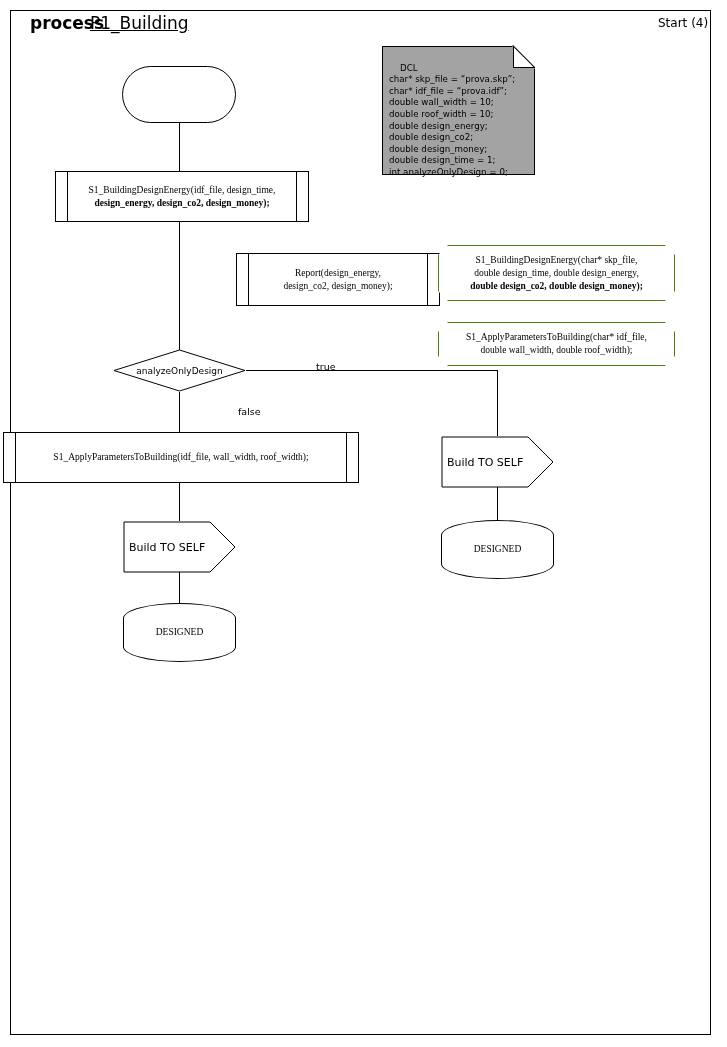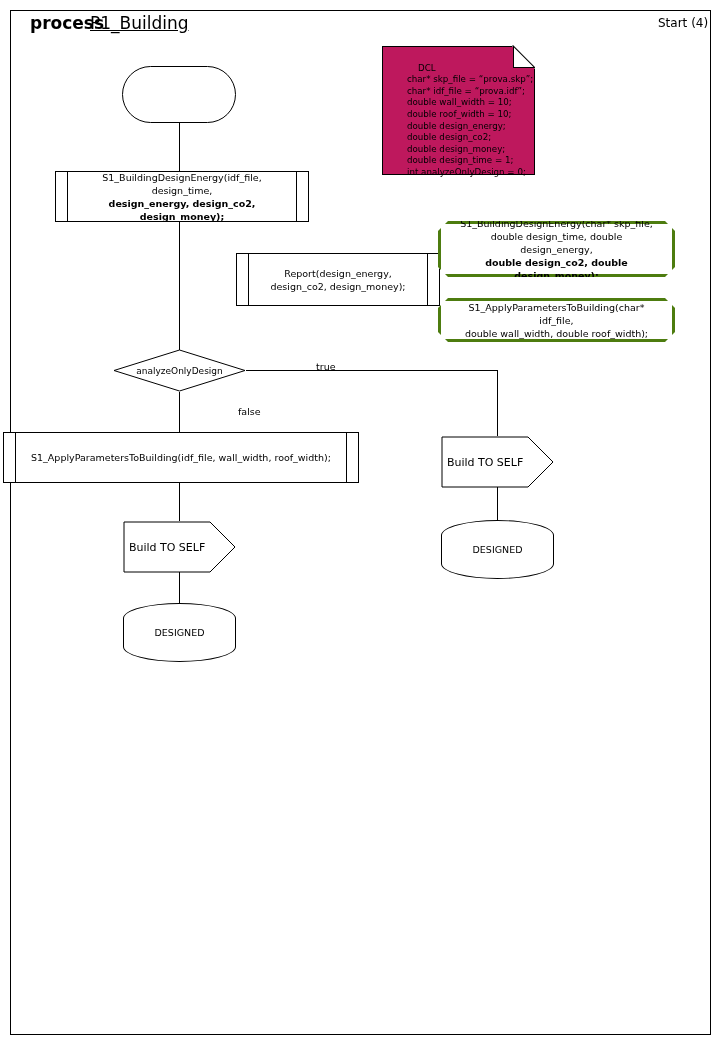--- a/index.html
+++ b/index.html
@@ -62,20 +62,21 @@
   .shape {
     position: absolute;
     box-sizing: border-box;
     display: flex;
     align-items: center;
     justify-content: center;
     text-align: center;
     font-size: 9.5px;
     line-height: 13px;
     background: #ffffff;
+    font-family: Liberation Serif, serif;
   }
   
   .terminal-start {
     border: 1px solid #000000;
     border-radius: 34px;
   }
   
   .terminal-end {
     border: 1px solid #000000;
     border-radius: 50% / 26%;
@@ -96,37 +97,38 @@
   }
   .subroutine::before { left: 11px; }
   .subroutine::after  { right: 11px; }
   .subroutine .txt {
     position: relative;
     z-index: 2;
     padding: 0 4px;
   }
   
   .decl {
-    border: 3px solid #4d7c0f;
+    border: 1px solid #4d7c0f;
     padding: 0 14px;
     clip-path: polygon(
       0 10px, 10px 0,
       calc(100% - 10px) 0, 100% 10px,
       100% calc(100% - 10px), calc(100% - 10px) 100%,
       10px 100%, 0 calc(100% - 10px));
+    margin-top: 24px;
   }
   
   .note {
     position: absolute;
     border: 1px solid #000000;
-    background: #be185d;
+    background: #a3a3a3;
     font-size: 8.7px;
     line-height: 11.6px;
     text-align: left;
-    padding: 4px 24px;
+    padding: 4px 6px;
     box-sizing: border-box;
     white-space: pre;
   }
   .note .fold {
     position: absolute;
     right: -1px;
     top: -1px;
     width: 22px;
     height: 22px;
     background: #ffffff;

